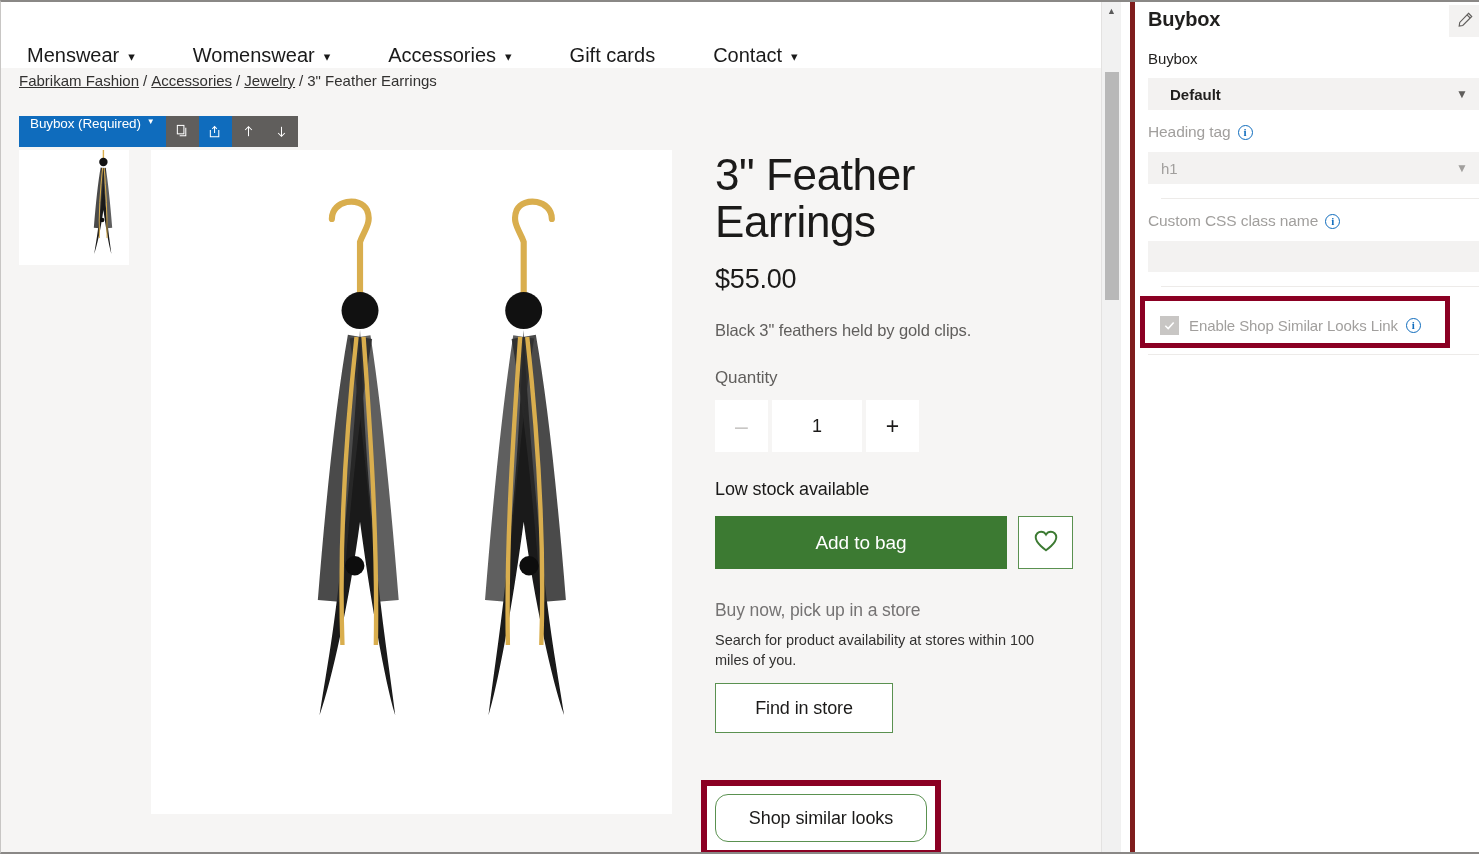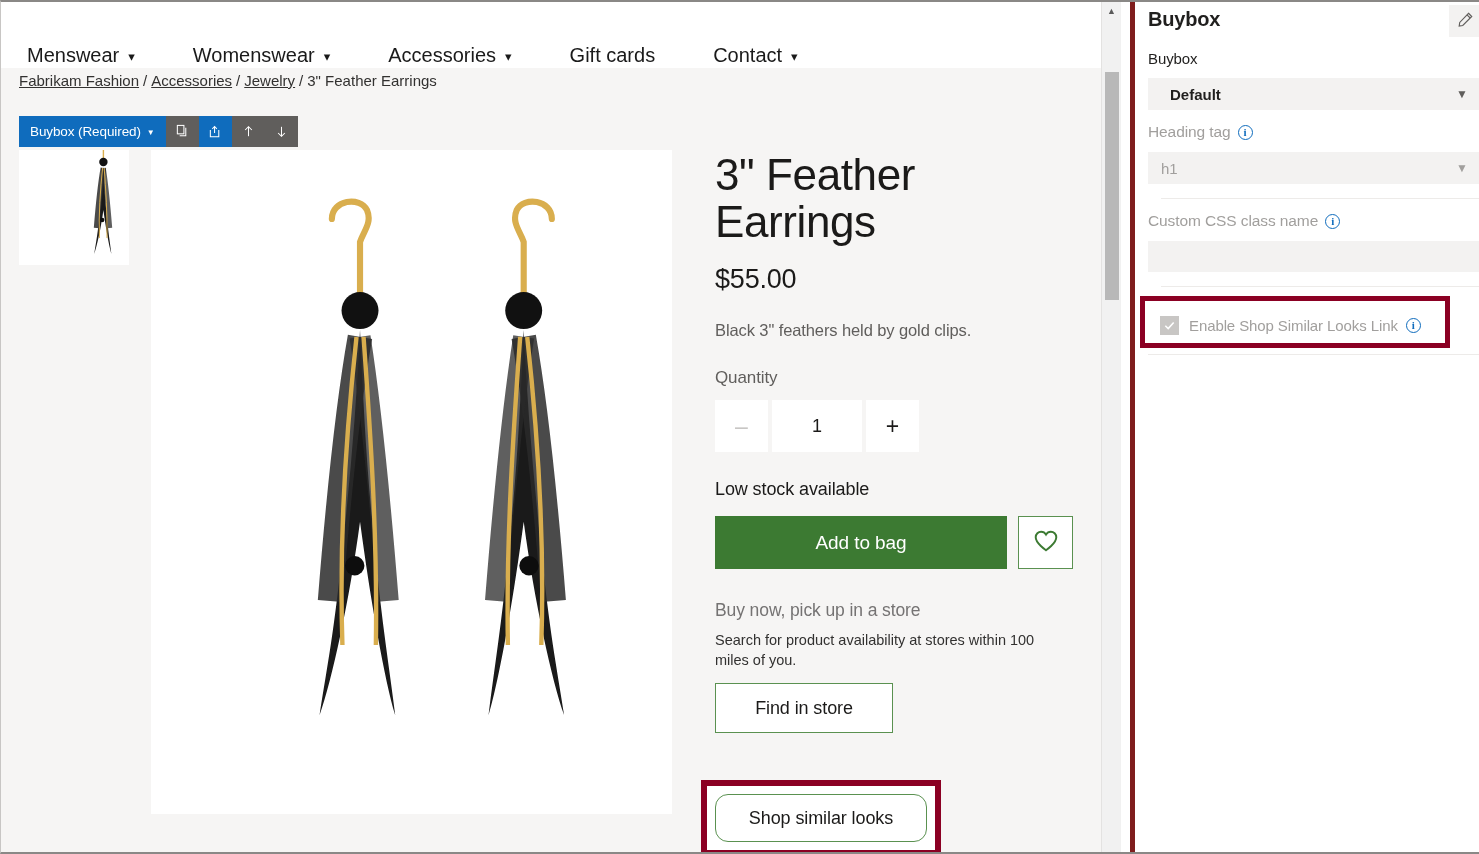--- a/index.html
+++ b/index.html
@@ -57,21 +57,21 @@
   .breadcrumb .sep { padding: 0 4px; text-decoration: none; }
 
   
   .mod-toolbar {
     position: absolute; left: 18px; top: 114px;
     height: 31px; display: flex; align-items: stretch;
     font-size: 0;
   }
   .mod-name {
     background: #0f6cbd; color: #ffffff;
-    display: flex; align-items: center; gap: 6px;
+    display: flex; align-items: flex-start; gap: 6px;
     padding: 0 11px 0 11px;
     font-size: 13.5px; font-weight: 400;
     letter-spacing: -0.1px;
   }
   .mod-name .caret { font-size: 8px; position: relative; top: 1px; }
   .tb-btn {
     width: 33px; background: #605e5c; color: #ffffff;
     display: flex; align-items: center; justify-content: center;
   }
   .tb-btn.active { background: #0f6cbd; }

